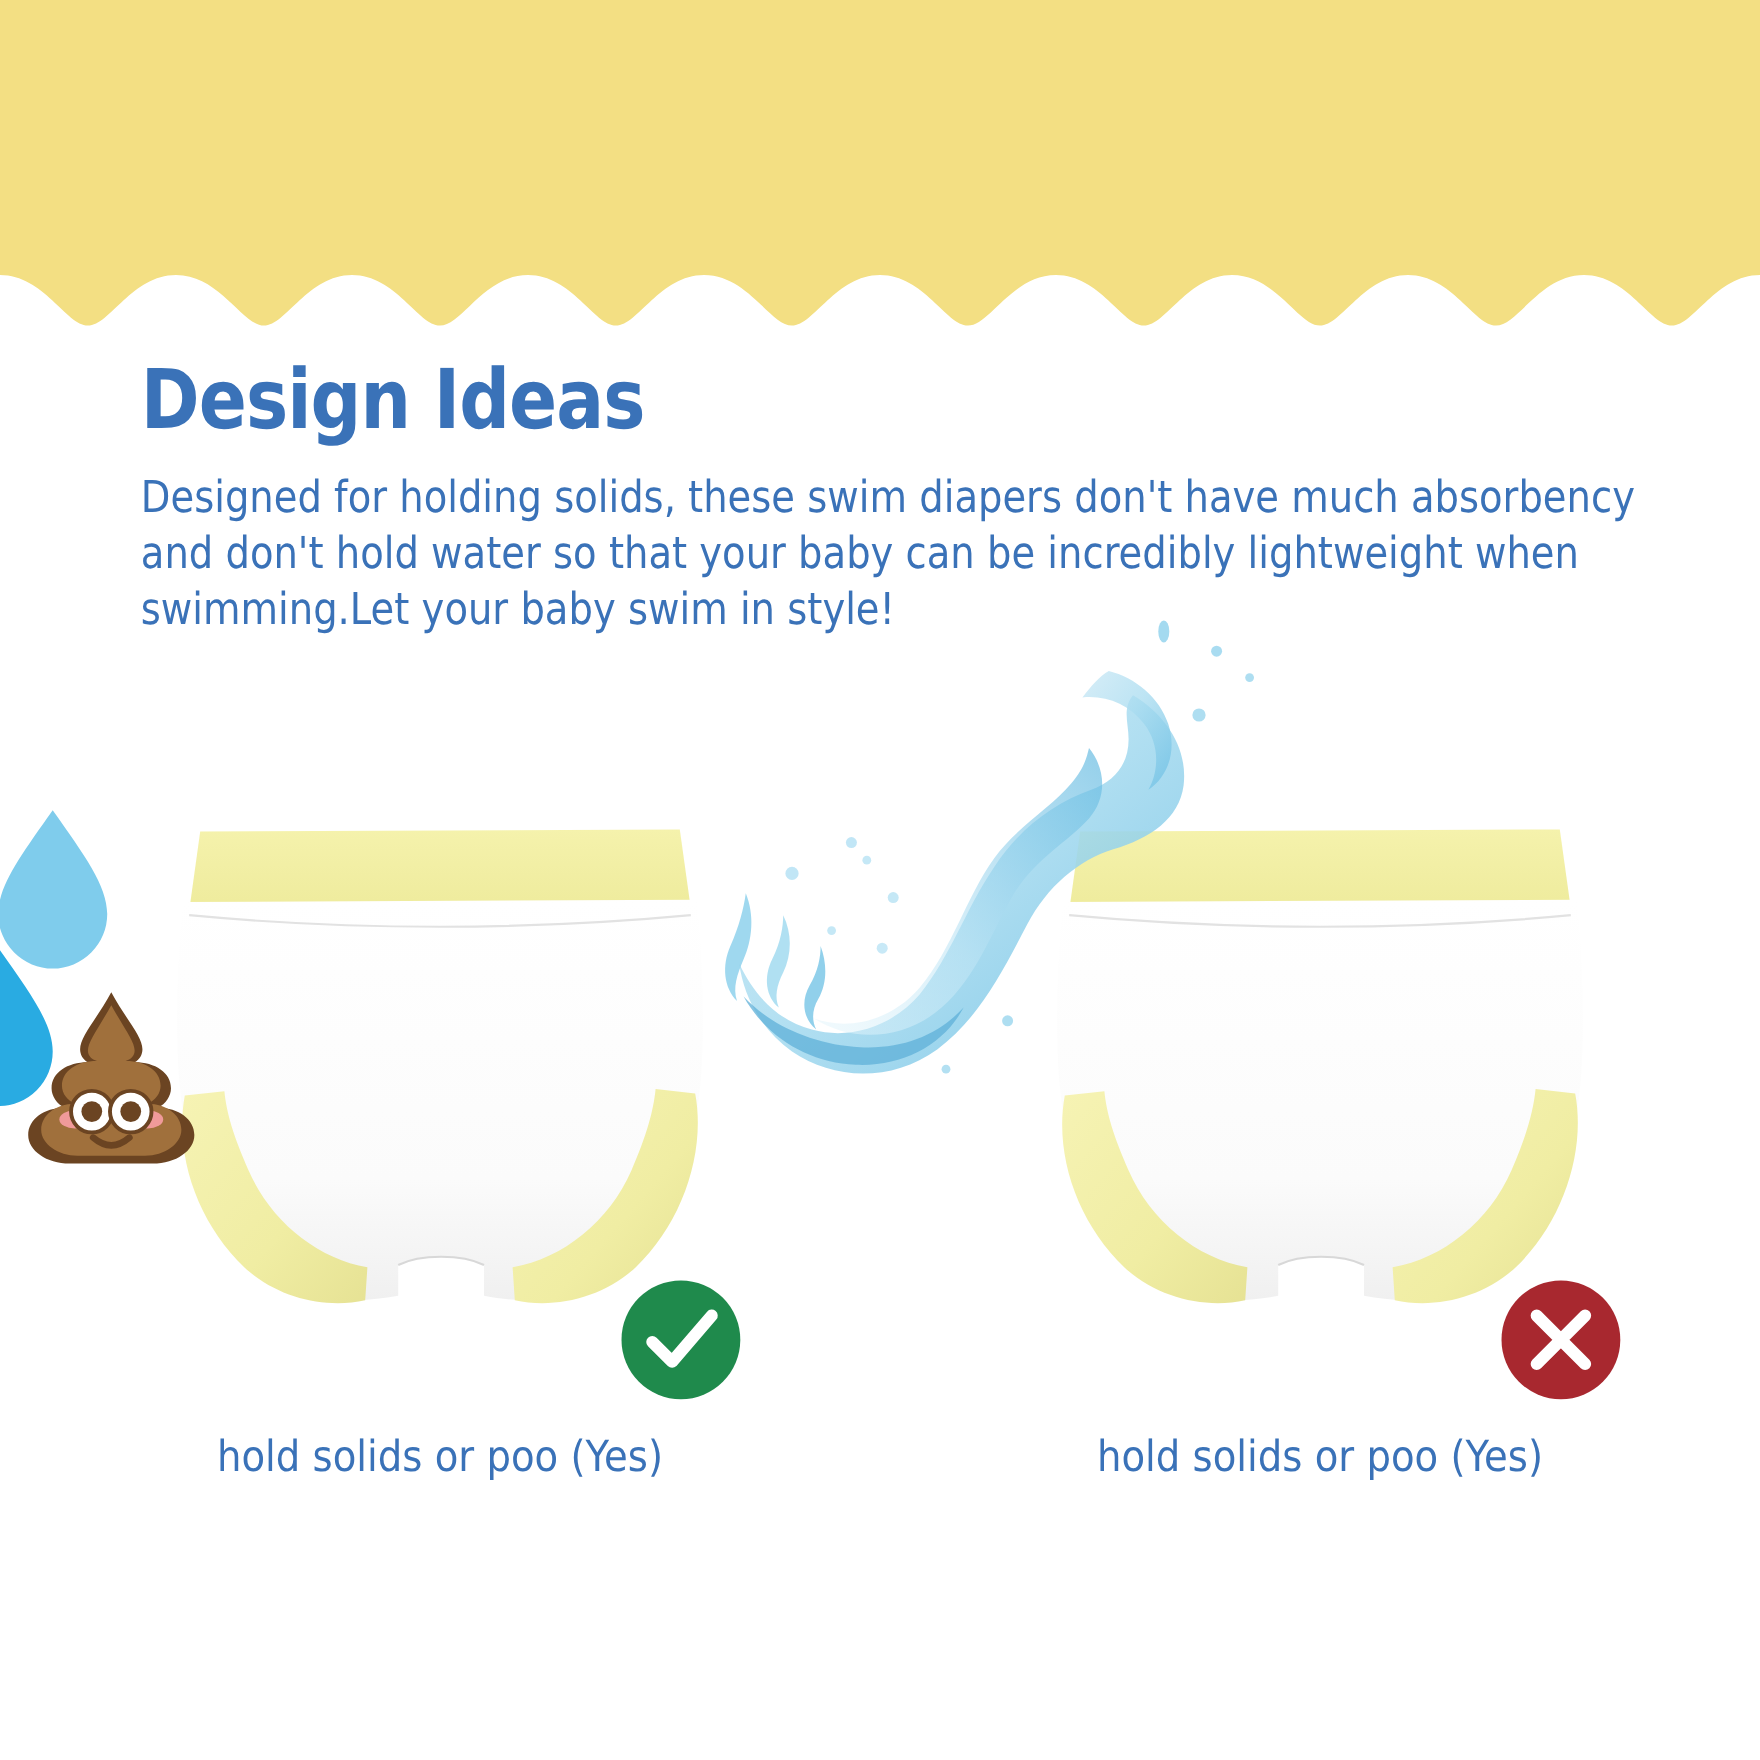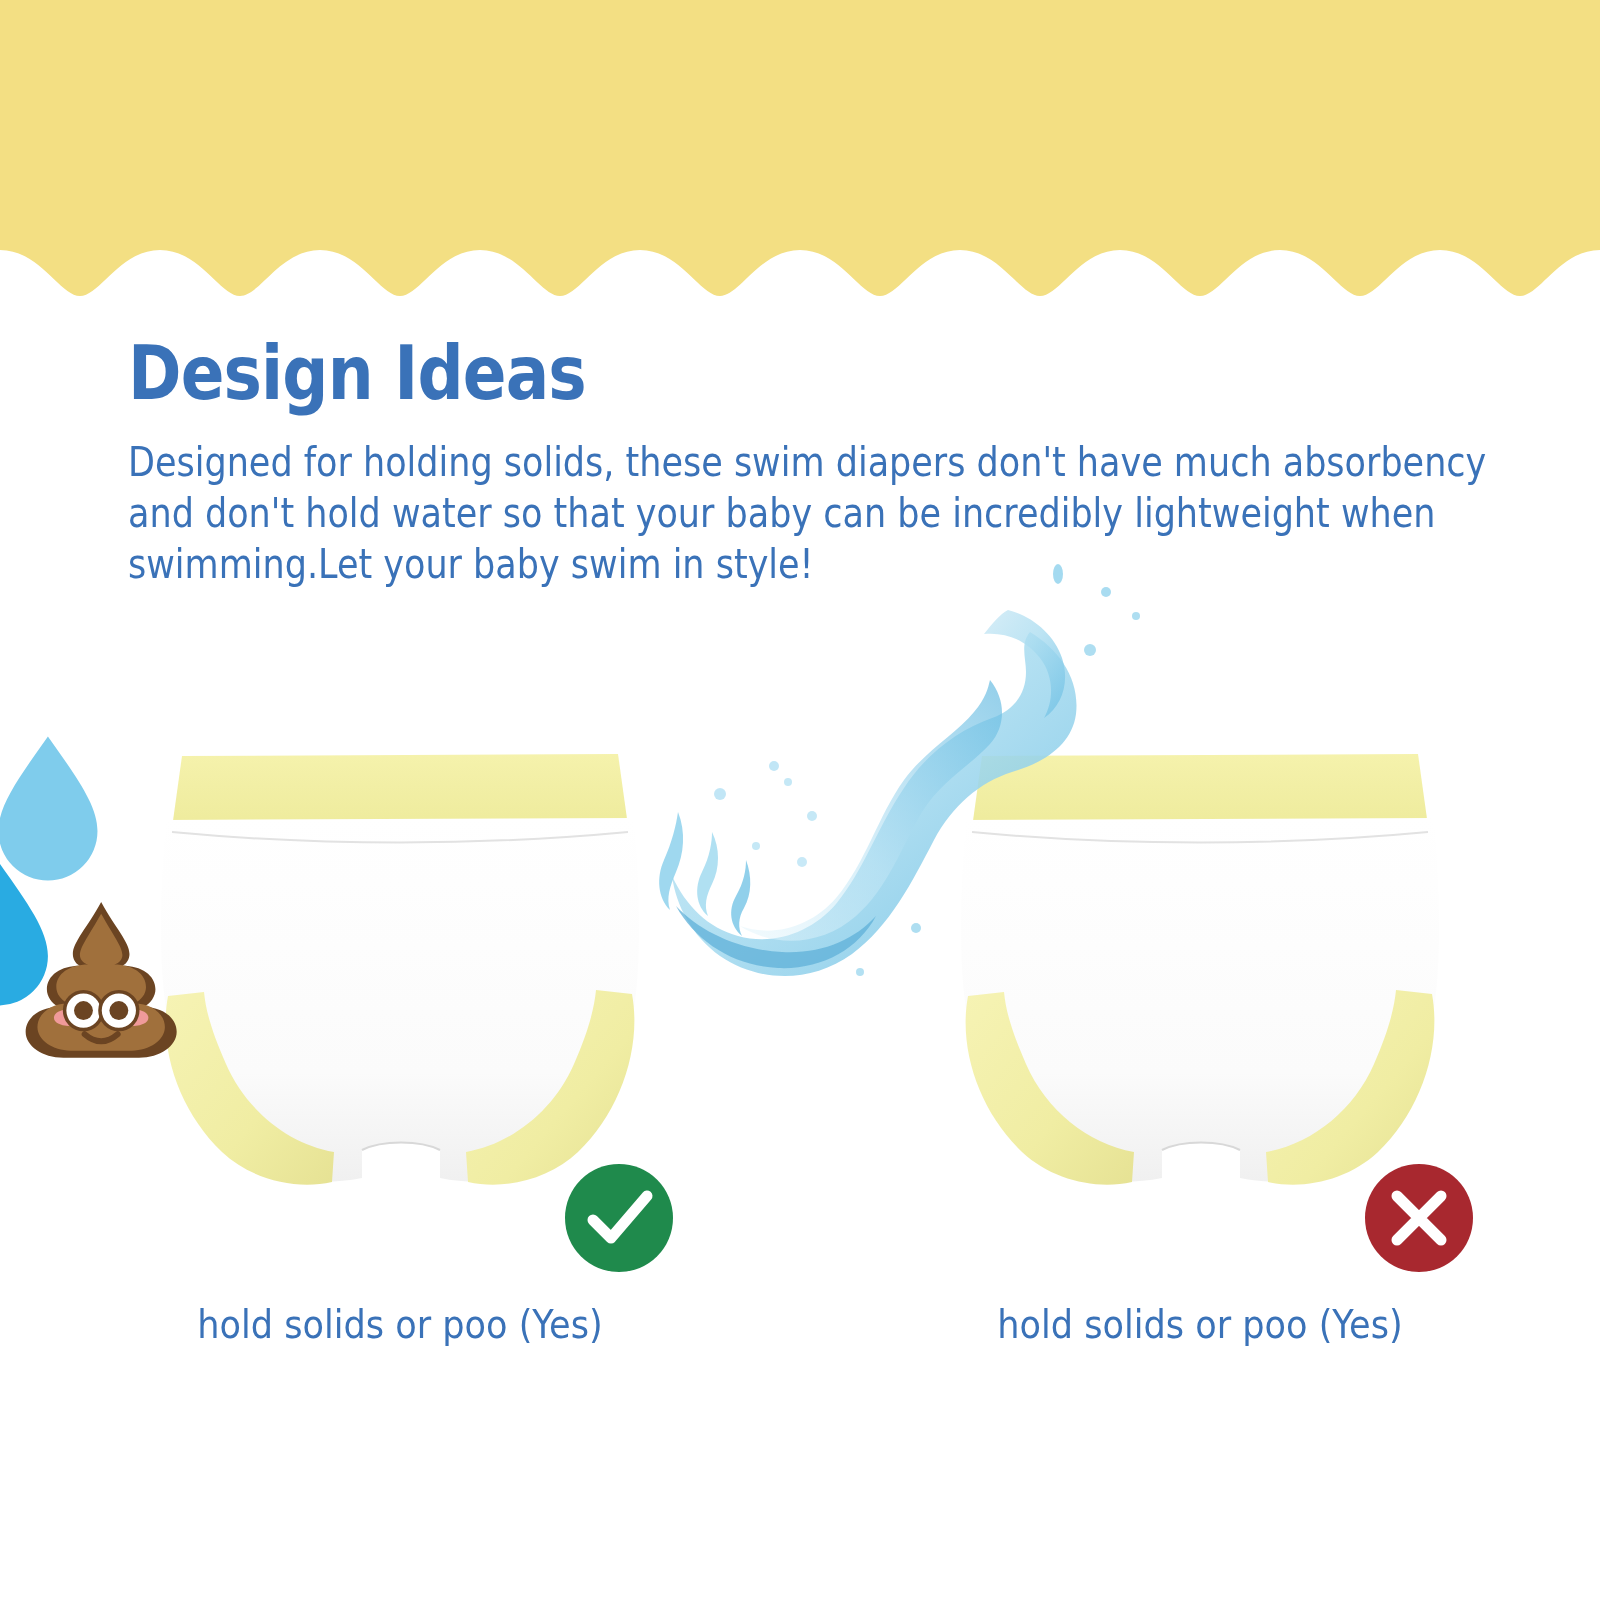--- a/index.html
+++ b/index.html
@@ -21,21 +21,21 @@
     left: 0; top: 0;
     width: 1600px;
     height: 300px;
   }
   #header-band svg { display: block; width: 1600px; height: 300px; }
 
   
   #text-block {
     position: absolute;
     left: 128px;
-    top: 336px;
+    top: 326px;
     width: 1360px;
   }
   #page-title {
     font-family: "DejaVu Sans", "Liberation Sans", sans-serif;
     font-weight: bold;
     font-size: 75px;
     line-height: 1.0;
     letter-spacing: -1px;
     color: #3a72b8;
     margin: 0 0 26px 0;

